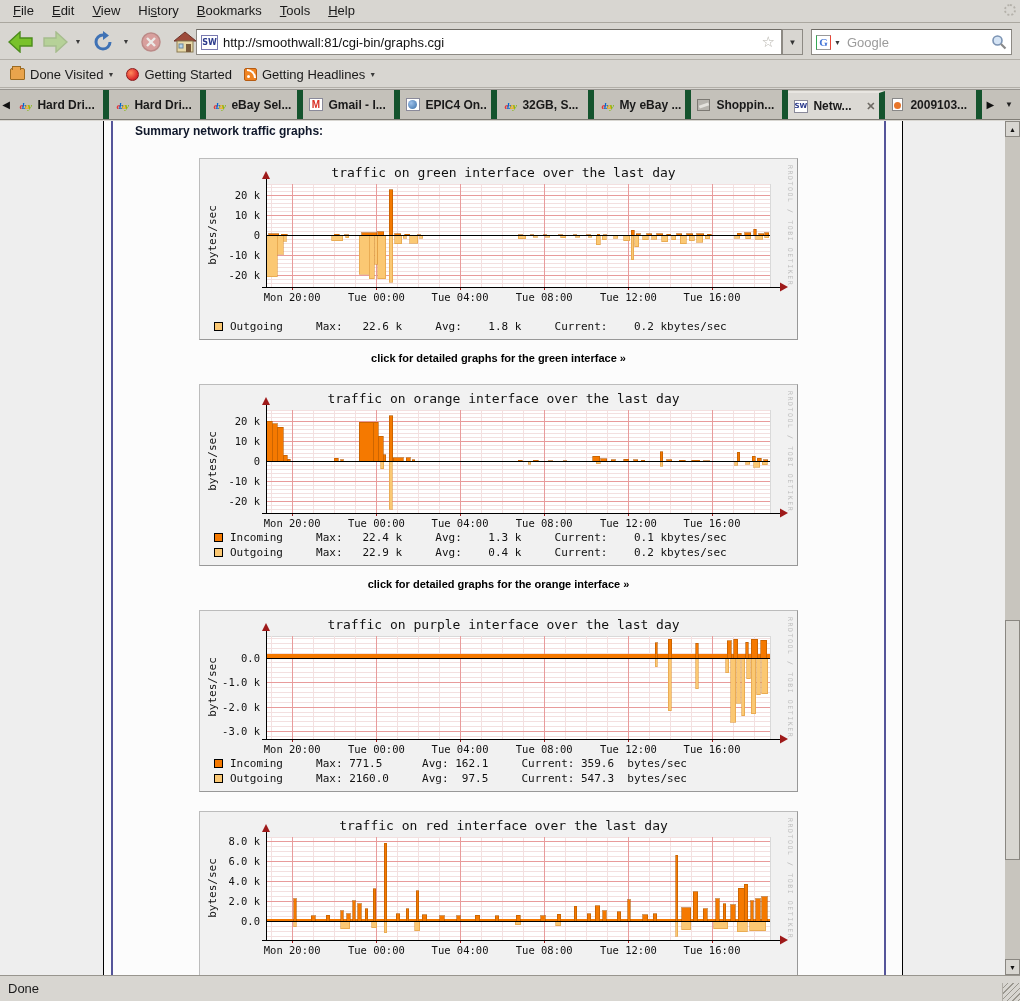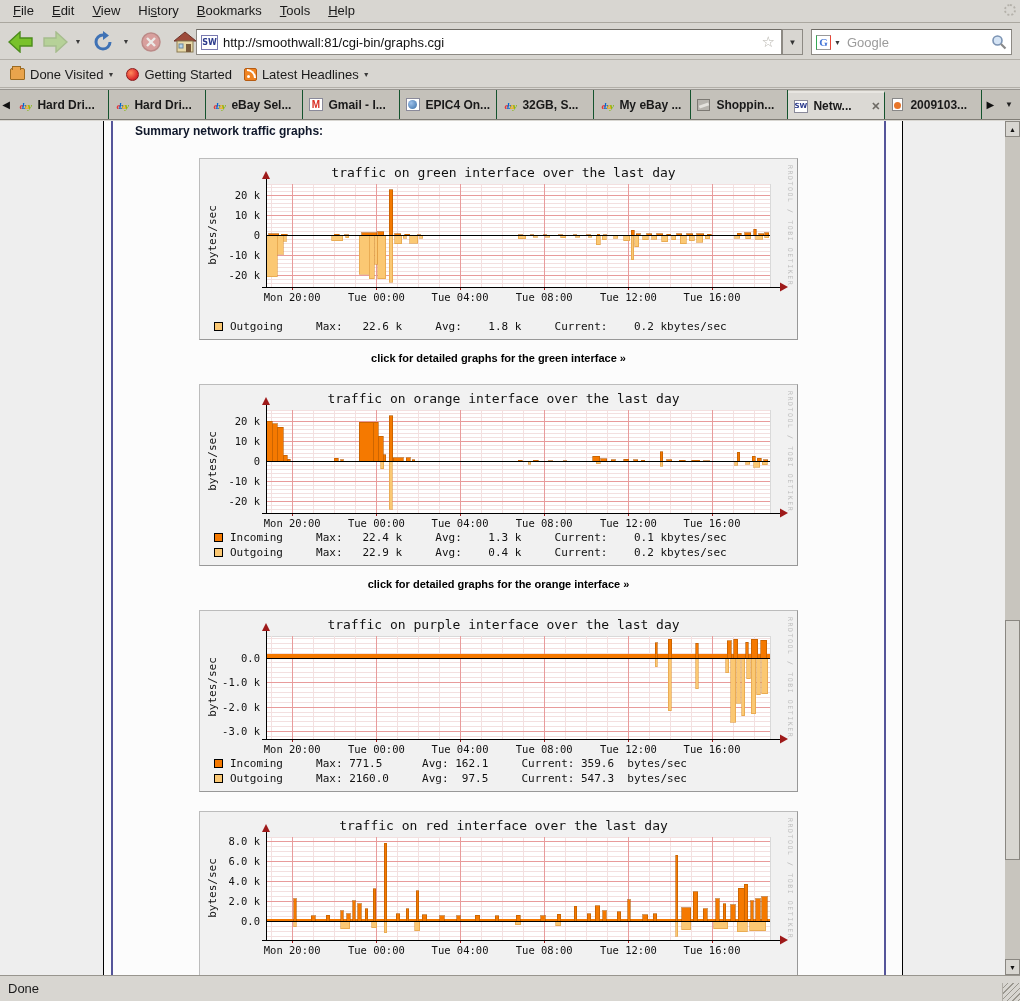--- a/index.html
+++ b/index.html
@@ -49,21 +49,21 @@
   .ic-rss { width:13px; height:13px; background:#f08422; border:1px solid #b65c12; border-radius:2px; position:relative; }
   .ic-rss::before { content:""; position:absolute; left:2px; bottom:2px; width:3px; height:3px; background:#fff; border-radius:50%; }
   .ic-rss::after { content:""; position:absolute; left:2px; bottom:2px; width:7px; height:7px;
                    border:2px solid #fff; border-left:none; border-bottom:none; border-radius:0 9px 0 0; }
 
   
   .tabbar { position:absolute; top:89px; left:0; width:1020px; height:31px; background:#c4c1ba;
             border-top:1px solid #989590; border-bottom:1px solid #807d76; display:flex; align-items:stretch; }
   .tab-scroll { width:14px; display:flex; align-items:center; justify-content:center; font-size:10px; color:#111; }
   .tab { width:97px; display:flex; align-items:center; padding:0 4px; font-size:12px; color:#1a1a1a;
-         border-right:1px solid #14532d; background:#c4c1ba; position:relative; }
+         border-right:6px solid #14532d; background:#c4c1ba; position:relative; }
   .tab.active { background:#dbd9d4; border-top:2px solid #e8e6e1; margin-top:1px; }
   .tab .lbl { white-space:nowrap; overflow:hidden; flex:1;font-weight:bold; }
   .tab .tab-close { font-size:11px; color:#6e6b65; font-weight:bold; margin-left:2px; }
   .tab-icon { width:17px; height:14px; margin-right:4px; flex:none; display:flex; align-items:center;
               justify-content:center; overflow:hidden; }
   .ti-box { width:14px; height:13px; background:#fff; border:1px solid #8a8a9a; display:flex; align-items:center; justify-content:center; }
   .ti-ebay span { font:italic bold 9px "Liberation Serif",serif; letter-spacing:-1.5px; }
   .ti-gmail { font:bold 10px "Liberation Sans",sans-serif; color:#d93025; }
   .ti-globe { width:9px; height:9px; border-radius:50%; background:radial-gradient(circle at 35% 35%, #9cc0ea, #3a6ea5); }
   .ti-shopping { width:13px; height:12px; background:#b7b4ae; border:1px solid #7c7973; position:relative; }
@@ -186,21 +186,21 @@
         <span class="ic ic-folder"></span>
         <span>Done Visited</span>
         <span class="bm-caret">▼</span>
       </div>
       <div class="bm-item">
         <span class="ic ic-fx"></span>
         <span>Getting Started</span>
       </div>
       <div class="bm-item">
         <span class="ic ic-rss"></span>
-        <span>Latest Headlines</span>
+        <span>Getting Headlines</span>
         <span class="bm-caret">▼</span>
       </div>
     </div>
 
   <div class="tabbar">
     <div class="tab-scroll">◀</div>
     <div id="tabs" style="display:flex;">
         <div class="tab">
           <span class="tab-icon">
             <span class="ti-ebay"><span style="color: rgb(229, 50, 56);">e</span><span style="color: rgb(0, 100, 210);">b</span><span style="color: rgb(245, 175, 2);">a</span><span style="color: rgb(134, 184, 23);">y</span></span>

